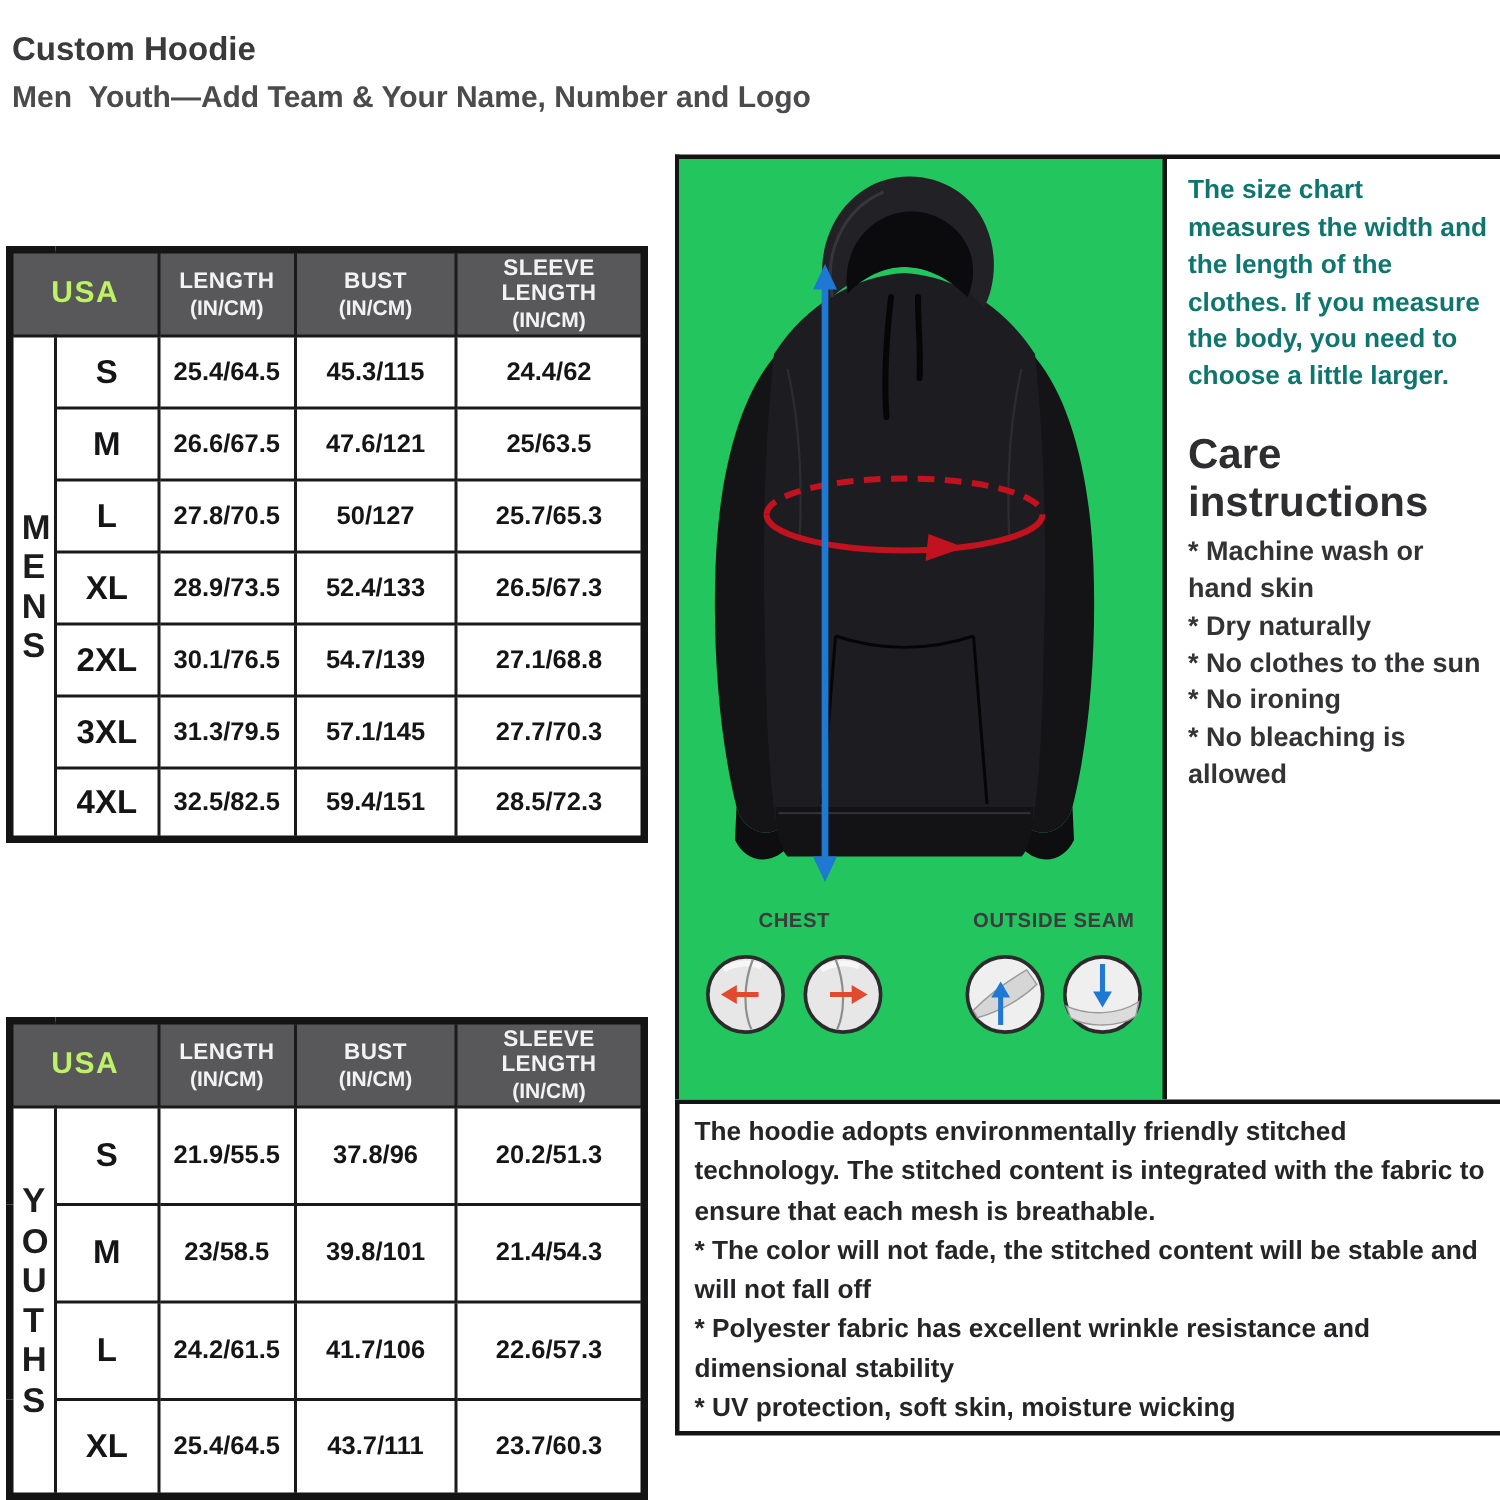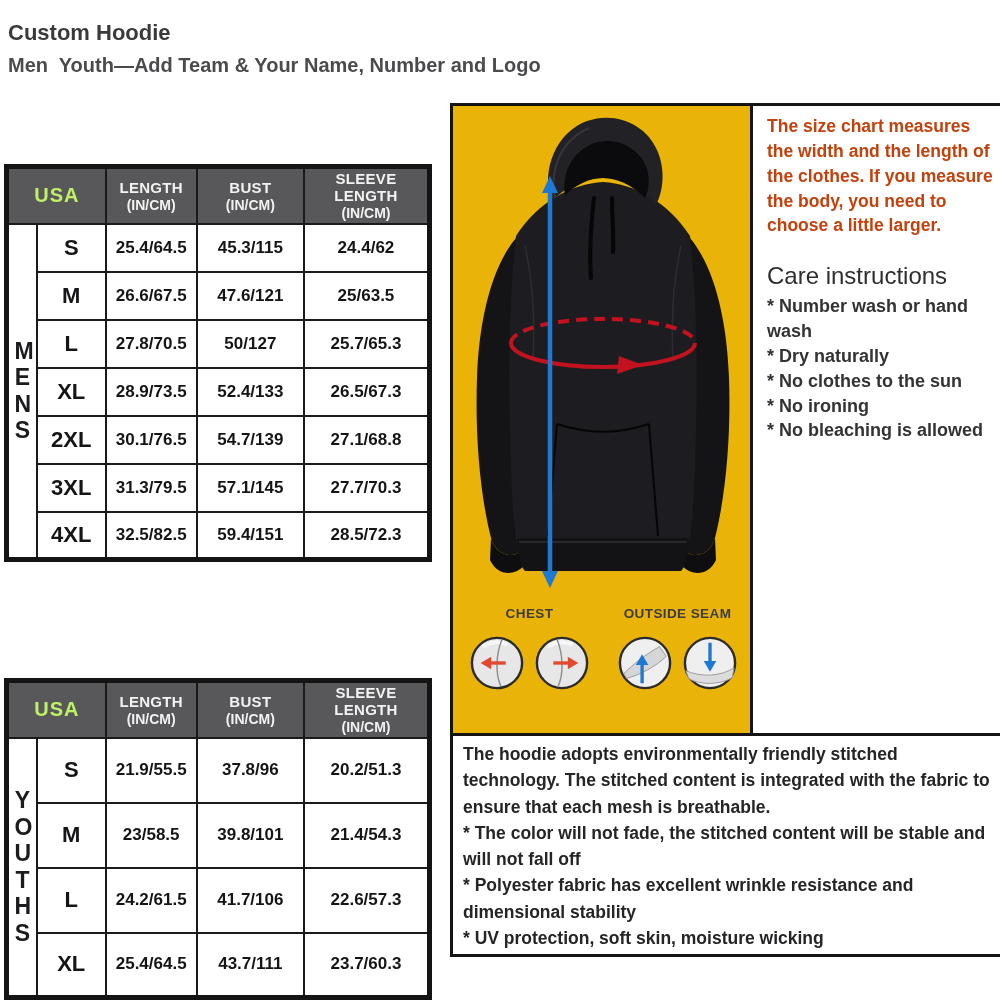--- a/index.html
+++ b/index.html
@@ -23,32 +23,32 @@
   th.colhead .cl { display:block; font-size:15px; font-weight:bold; letter-spacing:.3px;text-align:center; }
   th.colhead .cu { display:block; font-size:14px; font-weight:bold; margin-top:1px; }
   td.group-cell { border-top:none; border-bottom:none; }
   .vert { margin:0 auto; width:16px; word-break:break-all; font-size:23px; font-weight:bold; line-height:1.15; color:#1c1c1e; }
   td.size { font-size:22px; font-weight:bold; color:#151517; }
   td.val  { font-size:17px; font-weight:bold; color:#151517; }
 
   
   .measure-panel { position:absolute; left:450px; top:85px; width:550px; height:630px;
                    border-top:3px solid #141414; border-left:3px solid #141414; display:flex; }
-  .hoodie-box { width:300px; border-right:3px solid #141414; position:relative; background:#eab308; }
+  .hoodie-box { width:325px; border-right:3px solid #141414; position:relative; background:#22c55e; }
   .icons-strip { position:absolute; left:0; right:0; top:500px; display:flex; justify-content:space-between; padding:0 12px 0 16px; }
   .icon-group { display:flex; flex-direction:column; align-items:center; }
   .icon-label { font-size:13.5px; font-weight:bold; color:#3c3c3e; letter-spacing:.4px; margin-bottom:14px; }
   .circle-row { display:flex; gap:9px; }
 
   .right-panel { flex:1; padding:8px 6px 0 14px; }
   .howto-title { font-size:23px; font-weight:bold; color:#2e2e30; text-align:center; margin:10px 0 12px; }
-  .howto-body { font-size:17.5px; font-weight:bold; color:#c2410c; line-height:1.42; margin:0; }
+  .howto-body { font-size:17.5px; font-weight:bold; color:#0f766e; line-height:1.42; margin:0; }
   .eg-block { margin-top:20px; font-size:15.5px; font-weight:bold; color:#3b3b3e; line-height:1.55; }
   .eg-block div { white-space:pre-wrap; }
-  .care-title { font-size:24px; font-weight:normal; color:#2e2e30; margin:24px 0 4px; }
+  .care-title { font-size:28px; font-weight:bold; color:#2e2e30; margin:24px 0 4px; }
   .care-list { list-style:none; margin:0; padding:0; font-size:18px; font-weight:bold; color:#333335; line-height:1.38; }
 
   
   .description-box { position:absolute; left:450px; top:715px; width:562px; height:224px;
                      border:3px solid #141414; padding:5px 10px 0 10px; background:#fff; }
   .description-box p { margin:0; font-size:17.5px; font-weight:bold; color:#252527; line-height:1.5; }
 </style>
 </head>
 <body>
 
@@ -264,21 +264,21 @@
             </svg>
           </div>
         </div>
       </div>
     </div>
 
     <div class="right-panel">
       <p class="howto-body">The size chart measures the width and the length of the clothes.  If you measure the body, you need to choose a little larger.</p>
       <div class="care-title">Care instructions</div>
       <ul class="care-list">
-        <li>* Number wash or hand wash</li>
+        <li>* Machine wash or hand skin</li>
         <li>* Dry naturally</li>
         <li>* No clothes to the sun</li>
         <li>* No ironing</li>
         <li>* No bleaching is allowed</li>
       </ul>
     </div>
   </div>
 
   <div class="description-box">
     <p>The hoodie adopts environmentally friendly stitched technology. The stitched content is integrated with the fabric to ensure that each mesh is breathable.</p>

